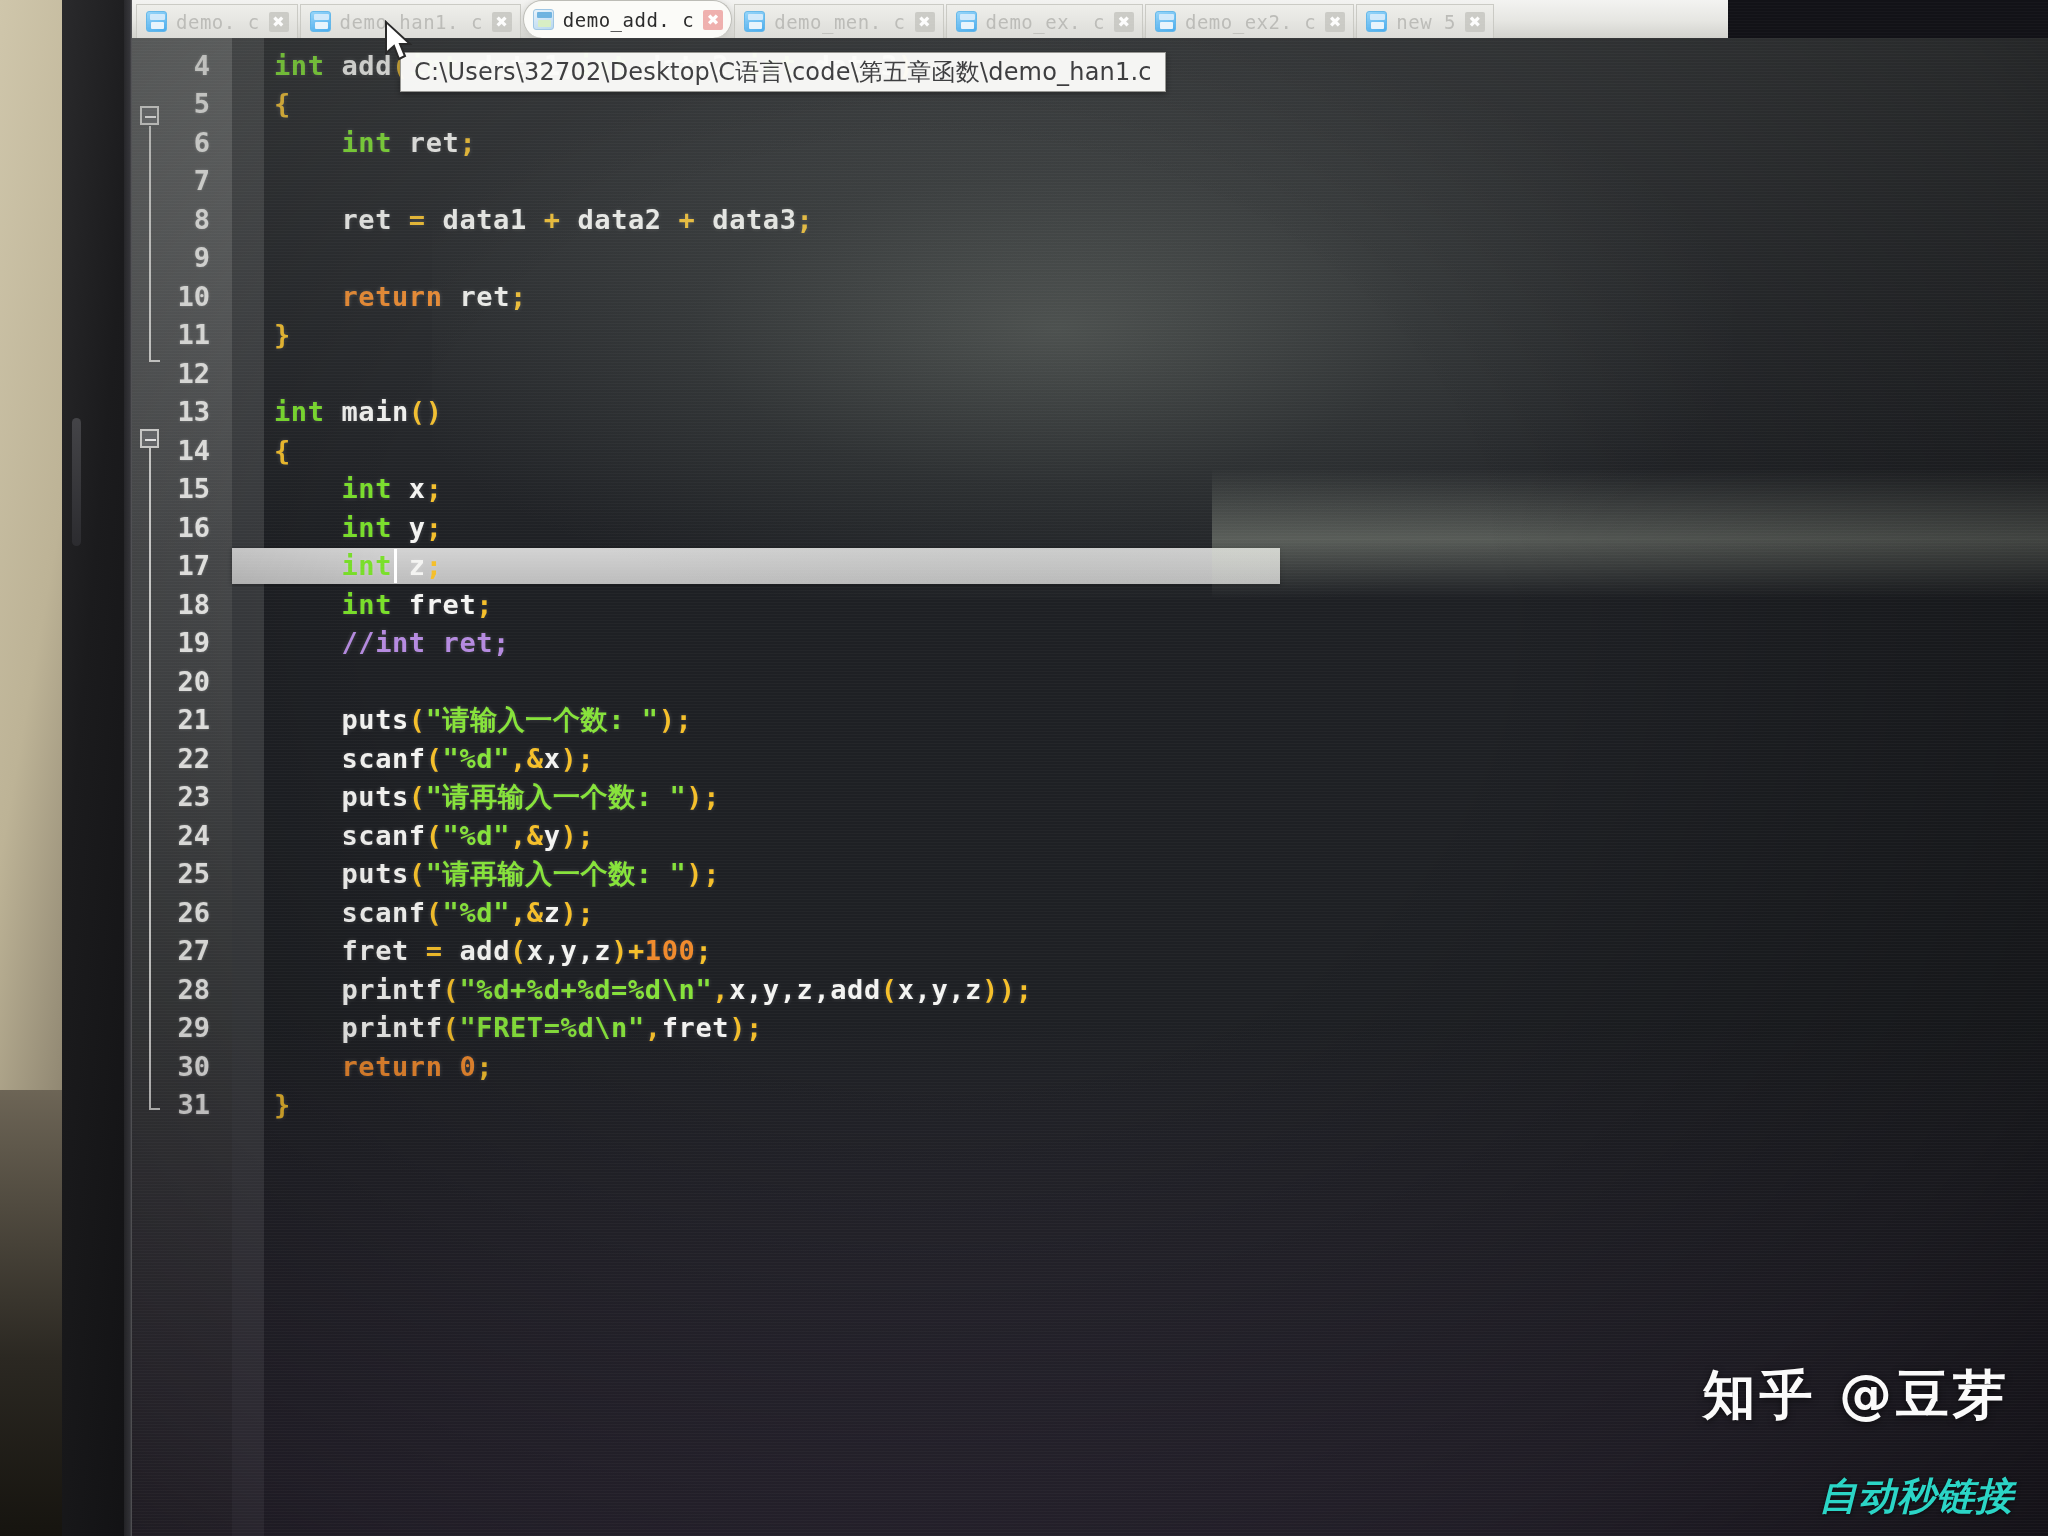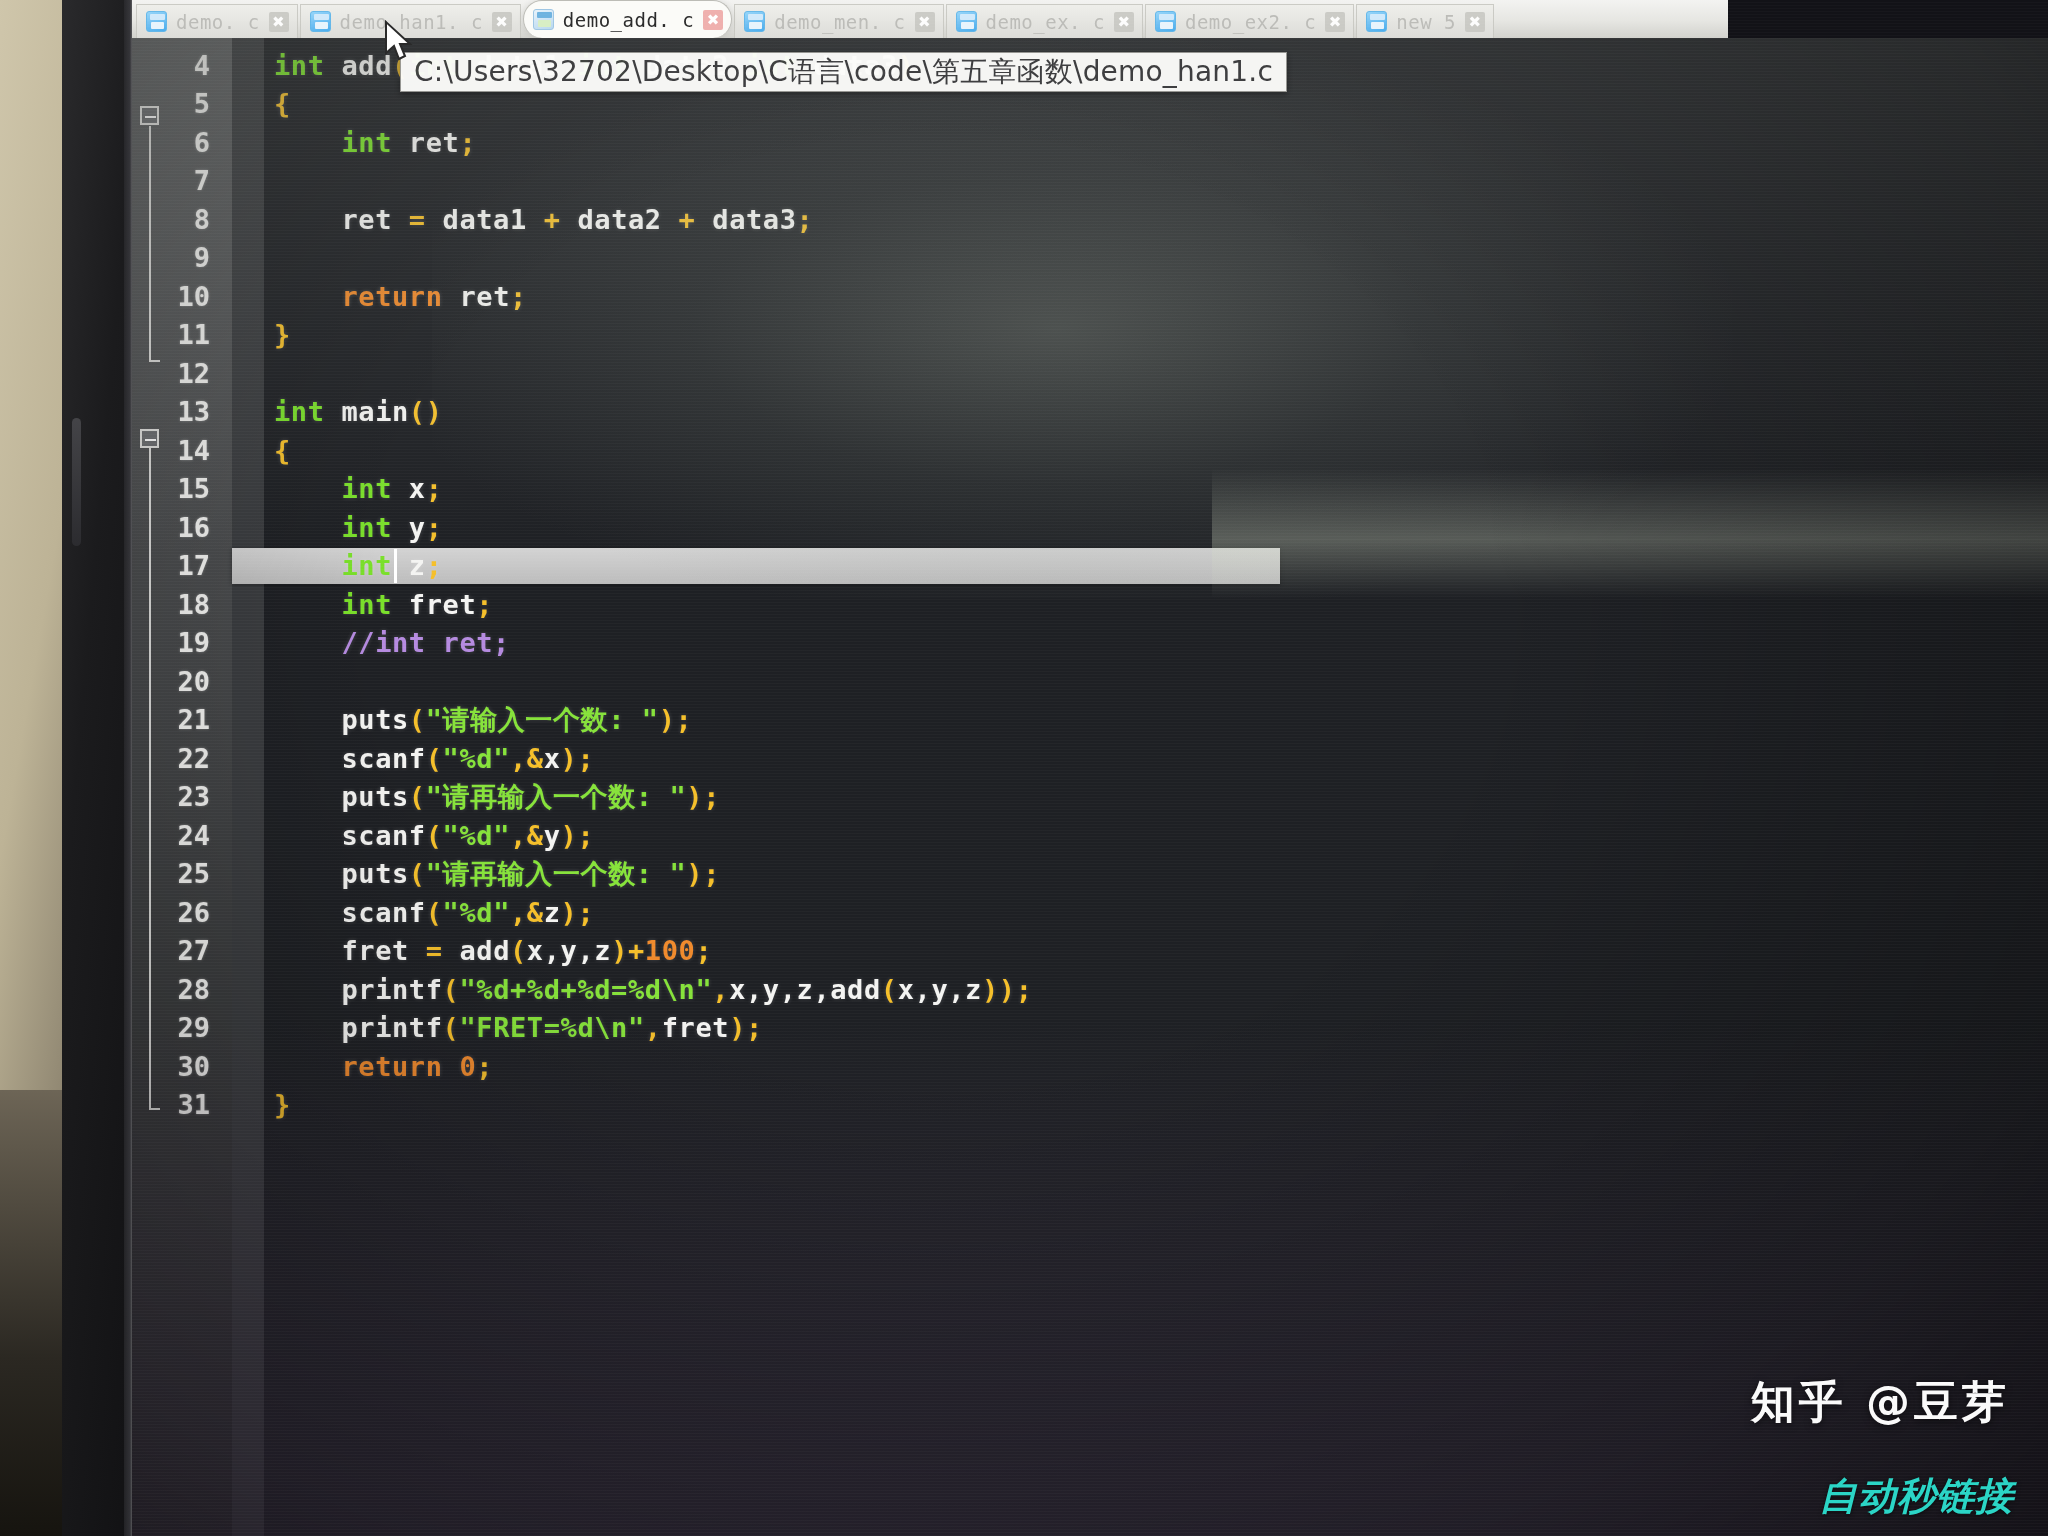--- a/index.html
+++ b/index.html
@@ -222,34 +222,34 @@
 
   
   #tooltip {
     position:absolute; left:268px; top:52px;
     height:40px; padding:0 13px;
     display:flex; align-items:center;
     background:#fdfdfb;
     border:1px solid #9a9a96;
     color:#3f3f41;
     font-family:"DejaVu Sans", sans-serif;
-    font-size:28px;
+    font-size:24px;
     letter-spacing:.2px;
     white-space:nowrap;
     z-index:8;
     box-shadow:0 2px 6px rgba(0,0,0,.35);
     opacity:.96;
   }
   
   #cursor { position:absolute; left:252px; top:20px; z-index:9; }
 
   
   #wm-zhihu {
     position:absolute; right:38px; bottom:104px;
-    color:#fafafa; font-size:44px; font-weight:bold;
+    color:#fafafa; font-size:53px; font-weight:bold;
     font-family:"DejaVu Sans", sans-serif;
     letter-spacing:4px;
     text-shadow:0 2px 7px rgba(0,0,0,.55);
     z-index:7;
   }
   #wm-link {
     position:absolute; right:34px; bottom:14px;
     color:#2bd5c6; font-size:38px; font-weight:bold; font-style:italic;
     font-family:"DejaVu Sans", sans-serif;
     letter-spacing:1px;

